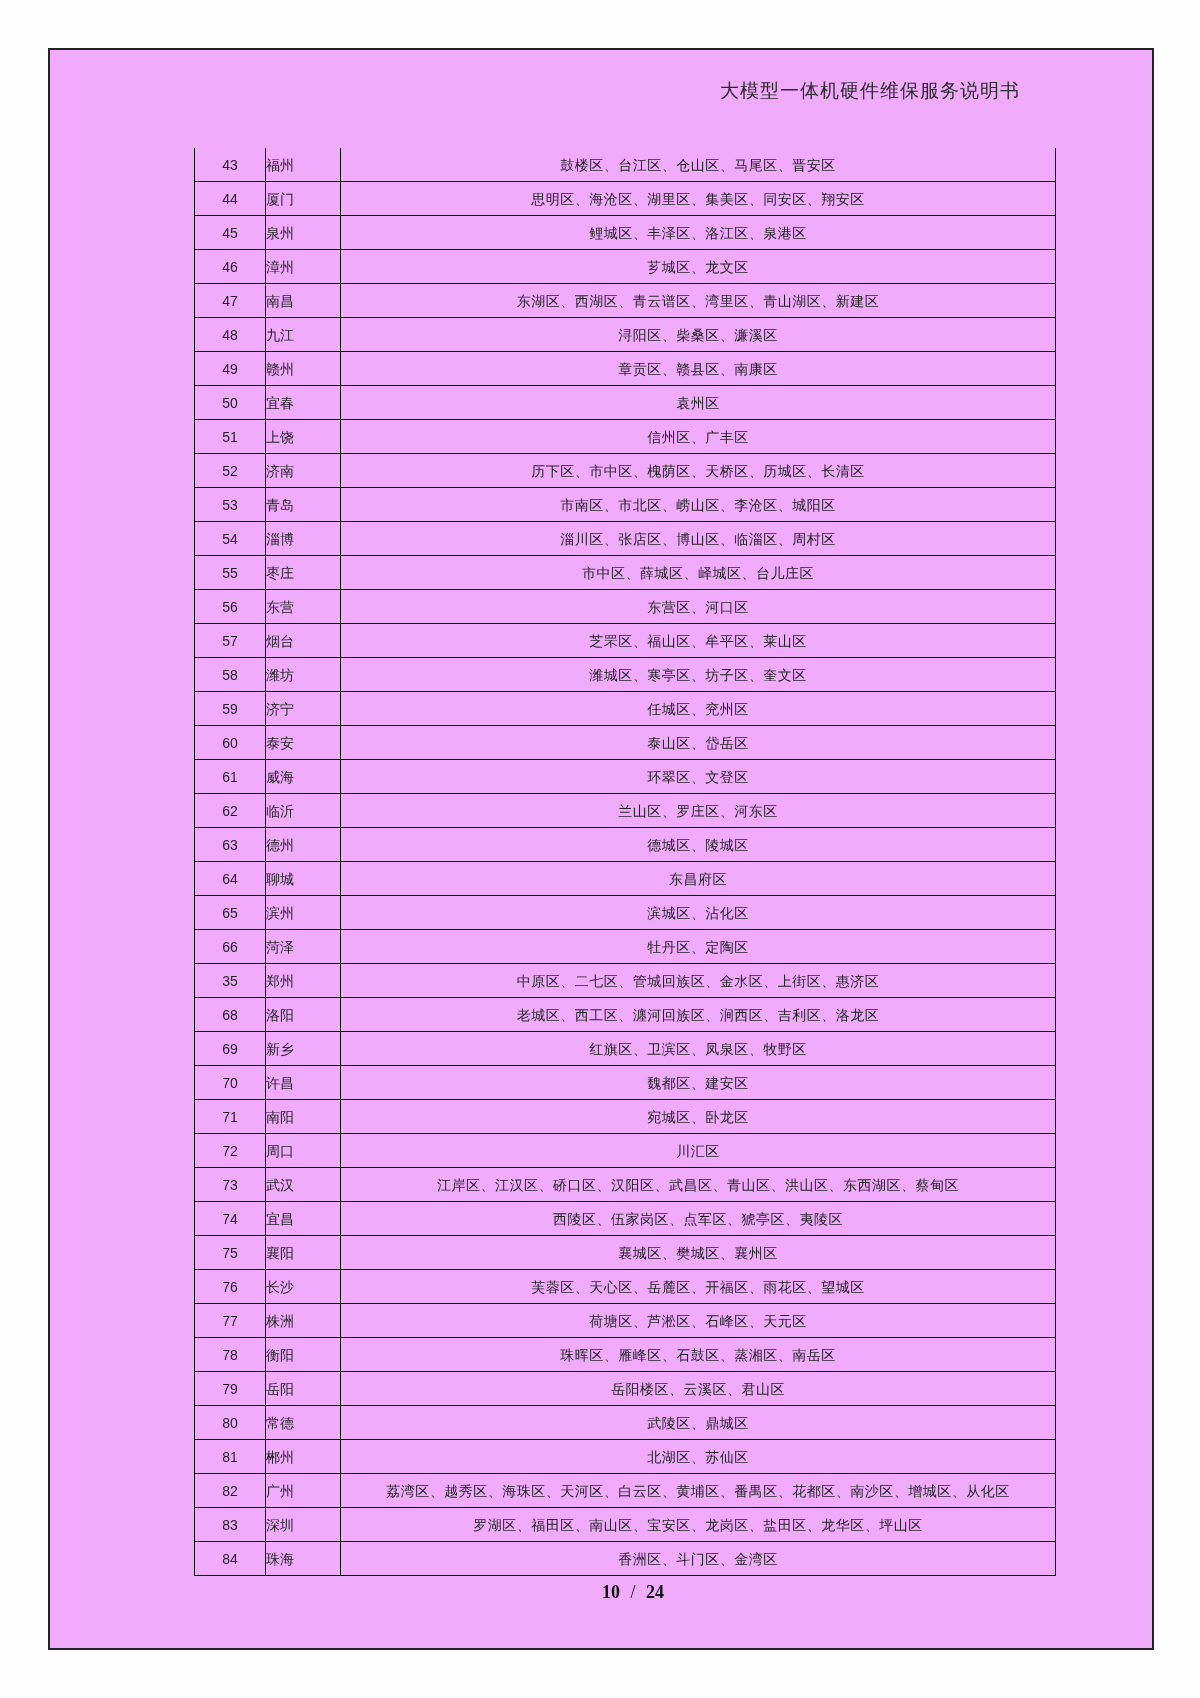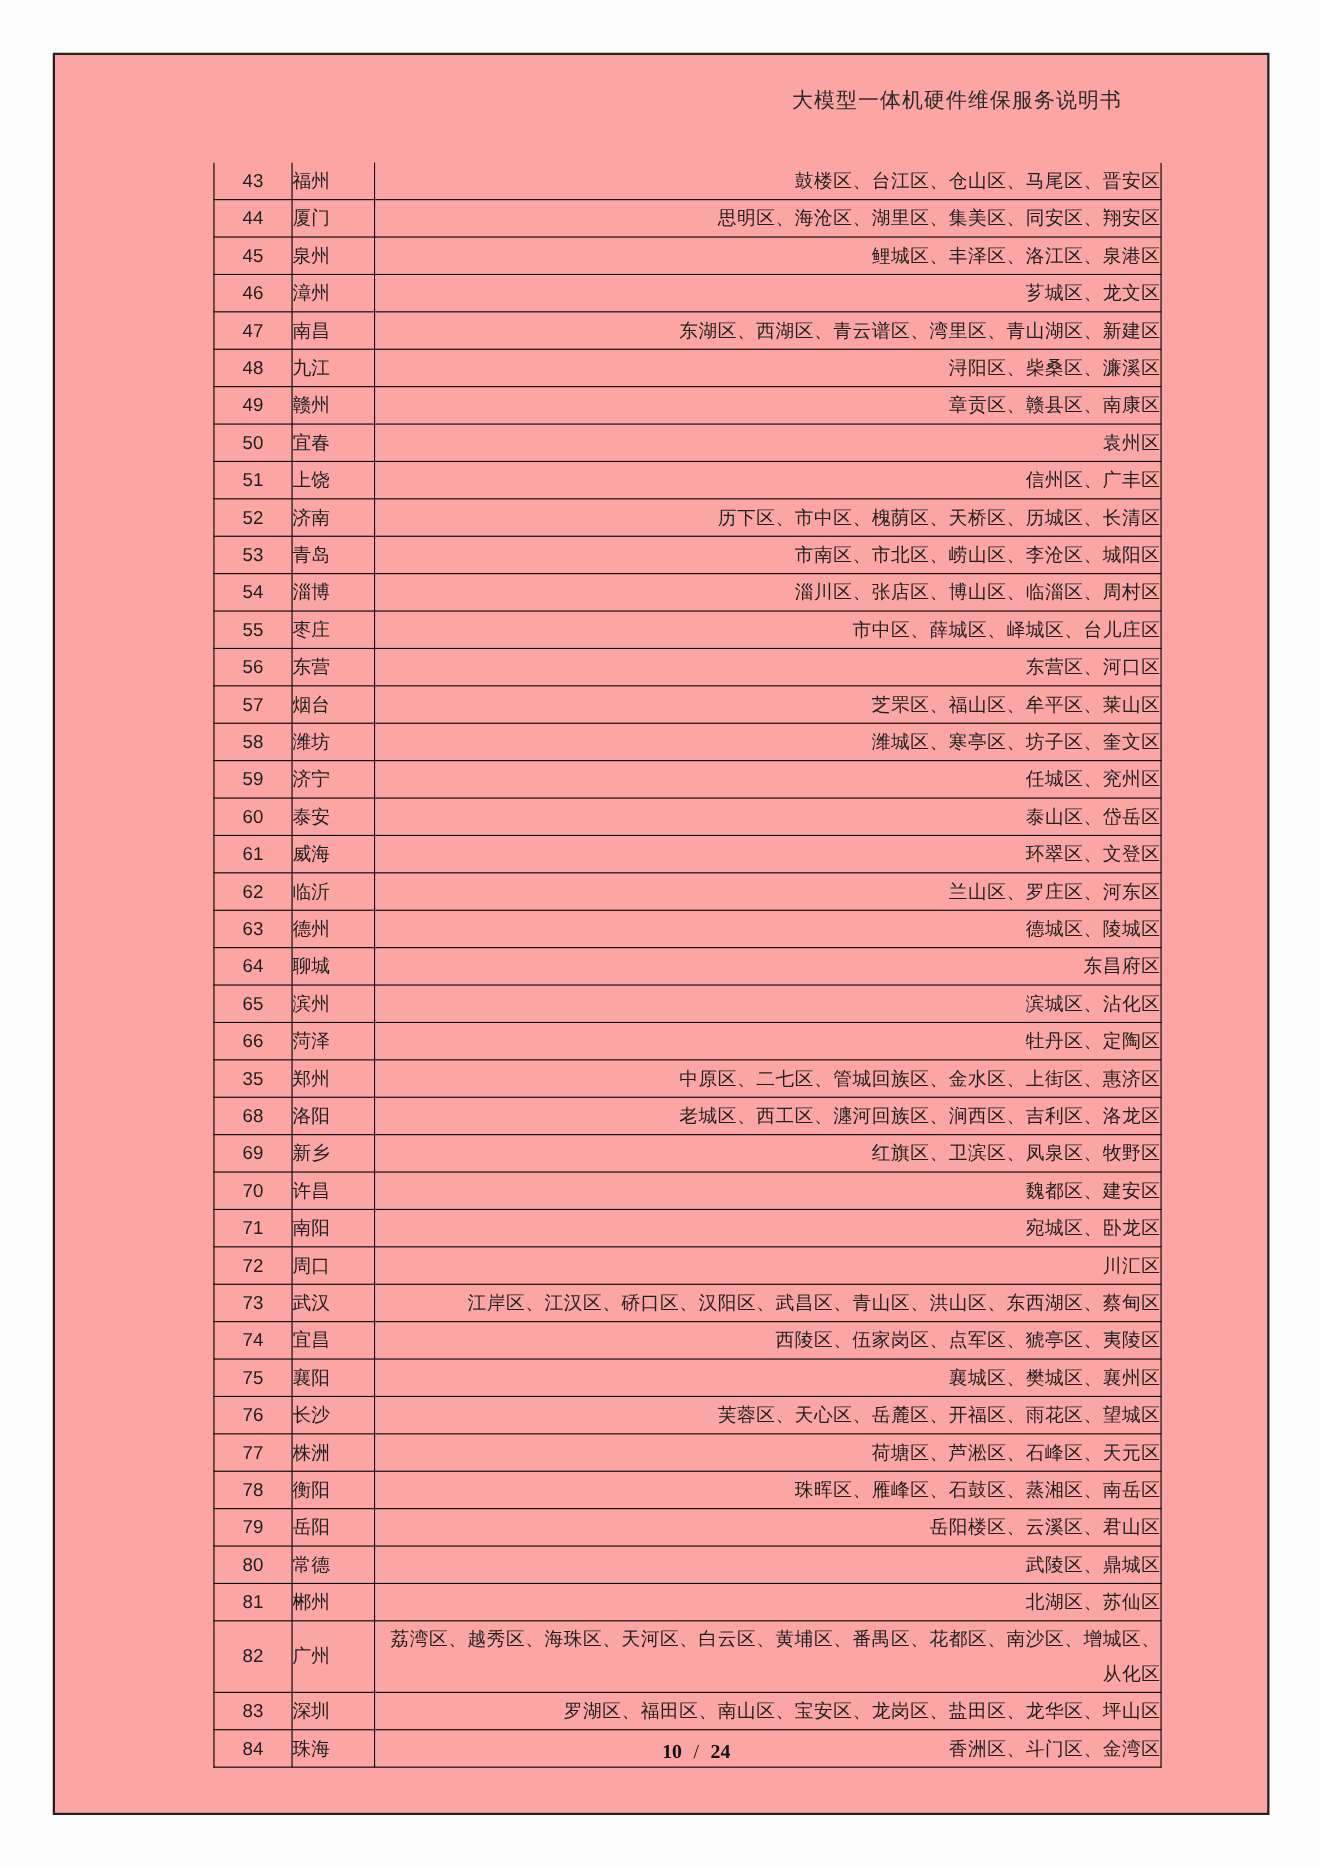--- a/index.html
+++ b/index.html
@@ -16,40 +16,40 @@
     background: #fdfdfd;
     overflow: hidden;
   }
   .page-border {
     position: absolute;
     left: 48px;
     top: 48px;
     width: 1102px;
     height: 1598px;
     border: 2px solid #222222;
-    background: #fca5a5;
+    background: #f0abfc;
   }
   .doc-header {
     position: absolute;
     top: 28px;
     right: 132px;
     font-family: "Liberation Serif", "DejaVu Serif", serif;
     font-size: 19px;
     letter-spacing: 1px;
     color: #2a2a2a;
     white-space: nowrap;
   }
   table.svc-table {
     position: absolute;
     left: 144px;
     top: 98px;
     border-collapse: collapse;
     table-layout: fixed;
     width: 858px;
-    font-size: 17px;
+    font-size: 14px;
     color: #1f1f1f;
   }
   table.svc-table td {
     border: 1px solid #000000;
     height: 33px;
     vertical-align: middle;
     line-height: 32px;
     padding: 0;
   }
   
@@ -58,21 +58,21 @@
     width: 70px;
     text-align: center;
     font-family: "Liberation Sans", "DejaVu Sans", sans-serif;
   }
   td.col-city {
     width: 74px;
     text-align: left;
   }
   td.col-districts {
     width: 714px;
-    text-align: right;
+    text-align: center;
     padding: 0 52px 0 10px;
     letter-spacing: 0.5px;
   }
   .doc-footer {
     position: absolute;
     left: 0;
     top: 1532px;
     width: 100%;
     text-align: center;
     font-family: "Liberation Serif", "DejaVu Serif", serif;

